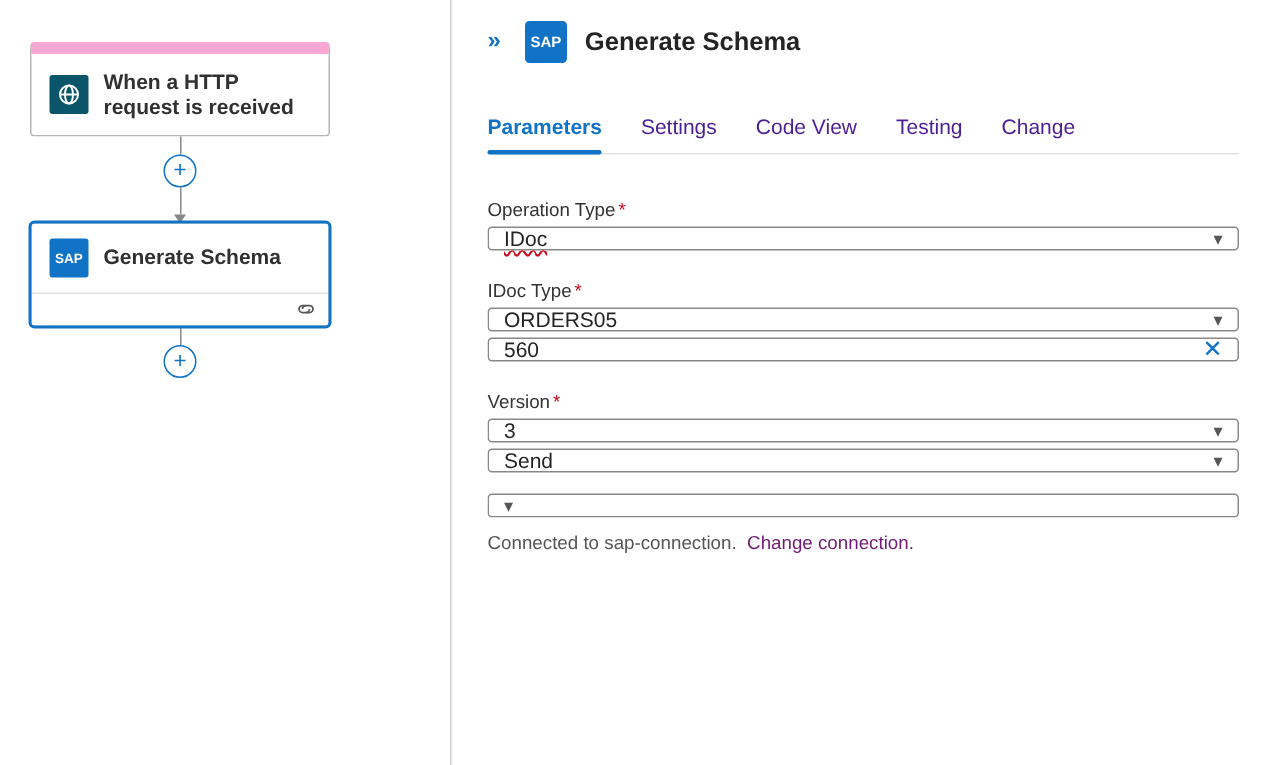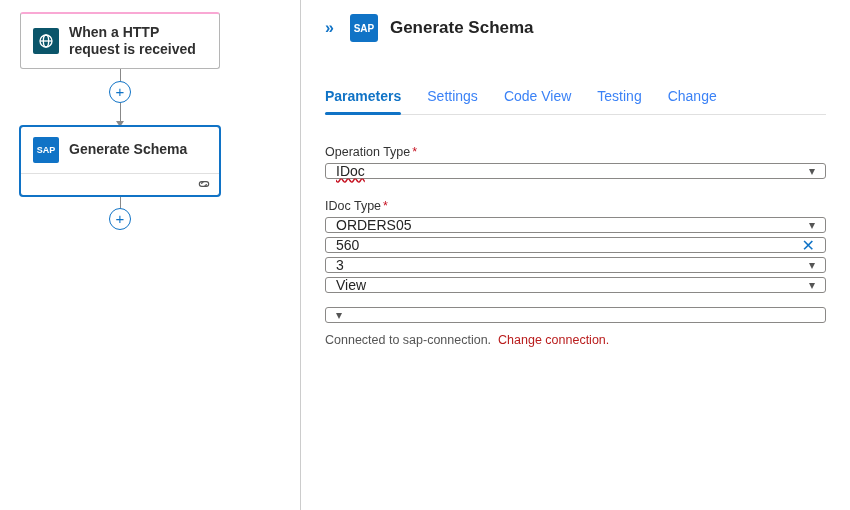--- a/index.html
+++ b/index.html
@@ -1,53 +1,53 @@
 <!DOCTYPE html>
 <html><head>
 <meta charset="utf-8">
 <style>
   * { box-sizing: border-box; font-family: "Segoe UI", Arial, sans-serif; }
   body { margin: 0; width: 850px; height: 510px; background: #fff; overflow: hidden; display: flex; }
   .canvas { width: 300px; padding: 12px 20px 0 20px; position: relative; }
   .node { width: 200px; border: 1px solid #b5b5b5; background: #fff; border-radius: 3px; position: relative; }
-  .node-top { border-top: 2px solid #f9a8d4; }
+  .node-top { border-top: 8px solid #f9a8d4; margin-top: 16px; }
   .node-head { display: flex; align-items: center; padding: 10px 12px; gap: 10px; }
   .node-title { font-size: 14px; font-weight: 600; color: #303030; line-height: 1.2; }
   .node-icon { width: 26px; height: 26px; border-radius: 2px; display: flex; align-items: center; justify-content: center; flex-shrink: 0; }
   .icon-http { background: #0b556a; color: #fff; }
   .icon-sap { background: #1073c6; color: #fff; font-size: 9px; font-weight: 700; }
   .node-selected { outline: 2px solid #1073c6; outline-offset: -1px; }
   .node-foot { border-top: 1px solid #e0e0e0; height: 22px; display: flex; justify-content: flex-end; align-items: center; padding-right: 8px; color: #555; }
   .connector { display: flex; flex-direction: column; align-items: center; width: 200px; }
   .plus-circle { width: 22px; height: 22px; border: 1px solid #1073c6; border-radius: 50%; display: flex; align-items: center; justify-content: center; color: #1073c6; background: #fff; font-size: 15px; line-height: 1; cursor: pointer; }
   .line { width: 1px; background: #888; }
   .arrowhead { width: 0; height: 0; border-left: 4px solid transparent; border-right: 4px solid transparent; border-top: 6px solid #888; margin-bottom: -1px; }
 
   .panel { flex: 1; border-left: 1px solid #ccc; display: flex; flex-direction: column; padding: 14px 24px 6px 24px; position: relative; }
   .panel-header { display: flex; align-items: center; gap: 12px; margin-bottom: 28px; }
   .panel-title { font-size: 17px; font-weight: 600; color: #242424; }
   .collapse { color: #1073c6; font-size: 16px; font-weight: 700; margin-right: 4px; cursor: pointer; }
   .panel-icon { width: 28px; height: 28px; border-radius: 3px; background: #1073c6; color: #fff; font-size: 10px; font-weight: 700; display:flex; align-items:center; justify-content:center; }
 
-  .tabs { display: flex; gap: 26px; border-bottom: 1px solid #e0e0e0; margin-bottom: 14px; margin-top: 12px; }
-  .tab { font-size: 14px; color: #3b82f6; padding: 6px 0 10px 0; cursor: pointer; position: relative; }
+  .tabs { display: flex; gap: 26px; border-bottom: 1px solid #e0e0e0; margin-bottom: 14px; }
+  .tab { font-size: 14px; color: #4c1d95; padding: 6px 0 10px 0; cursor: pointer; position: relative; }
   .tab.active { color: #1073c6; font-weight: 600; }
   .tab.active::after { content: ""; position: absolute; left: 0; right: 0; bottom: -1px; height: 3px; background: #1073c6; border-radius: 2px; }
 
   .fields { display: flex; flex-direction: column; gap: 4px; overflow-y: auto; }
   .field-label { font-size: 12.5px; color: #333; margin-top: 16px; }
   .req { color: #c50f1f; margin-left: 2px; }
   .select { border: 1px solid #8a8886; border-radius: 3px; height: 16px; display: flex; align-items: center; justify-content: space-between; padding: 0 10px; font-size: 14px; color: #242424; cursor: pointer; }
   .chev { color: #555; font-size: 12px; }
   .clear-x { color: #1073c6; font-size: 16px; font-weight: 400; }
   .select-placeholder { color: #666; }
   .spell { text-decoration: underline wavy #c50f1f; text-underline-offset: 2px; }
 
   .footer { font-size: 12.5px; color: #555; padding: 10px 0 4px 0; }
-  .footer a { color: #b91c1c; text-decoration: none; cursor: pointer; }
+  .footer a { color: #701a75; text-decoration: none; cursor: pointer; }
 
   svg { display: block; }
 </style>
 </head>
 <body>
 
 <div class="canvas">
   <div class="node node-top">
     <div class="node-head">
       <div class="node-icon icon-http">
@@ -115,27 +115,28 @@
     <div class="select">
       <span>ORDERS05</span>
       <span class="chev">▾</span>
     </div>
 
     <div class="select">
       <span>560</span>
       <span class="clear-x">✕</span>
     </div>
 
+    <div class="field-label"><span>Version</span><span class="req">*</span></div>
     <div class="select">
       <span>3</span>
       <span class="chev">▾</span>
     </div>
 
     <div class="select">
-      <span>View</span>
+      <span>Send</span>
       <span class="chev">▾</span>
     </div>
 
     <div style="height:6px"></div>
     <div class="select">
       <span class="chev">▾</span>
     </div>
   </div>
 
   <div class="footer">

